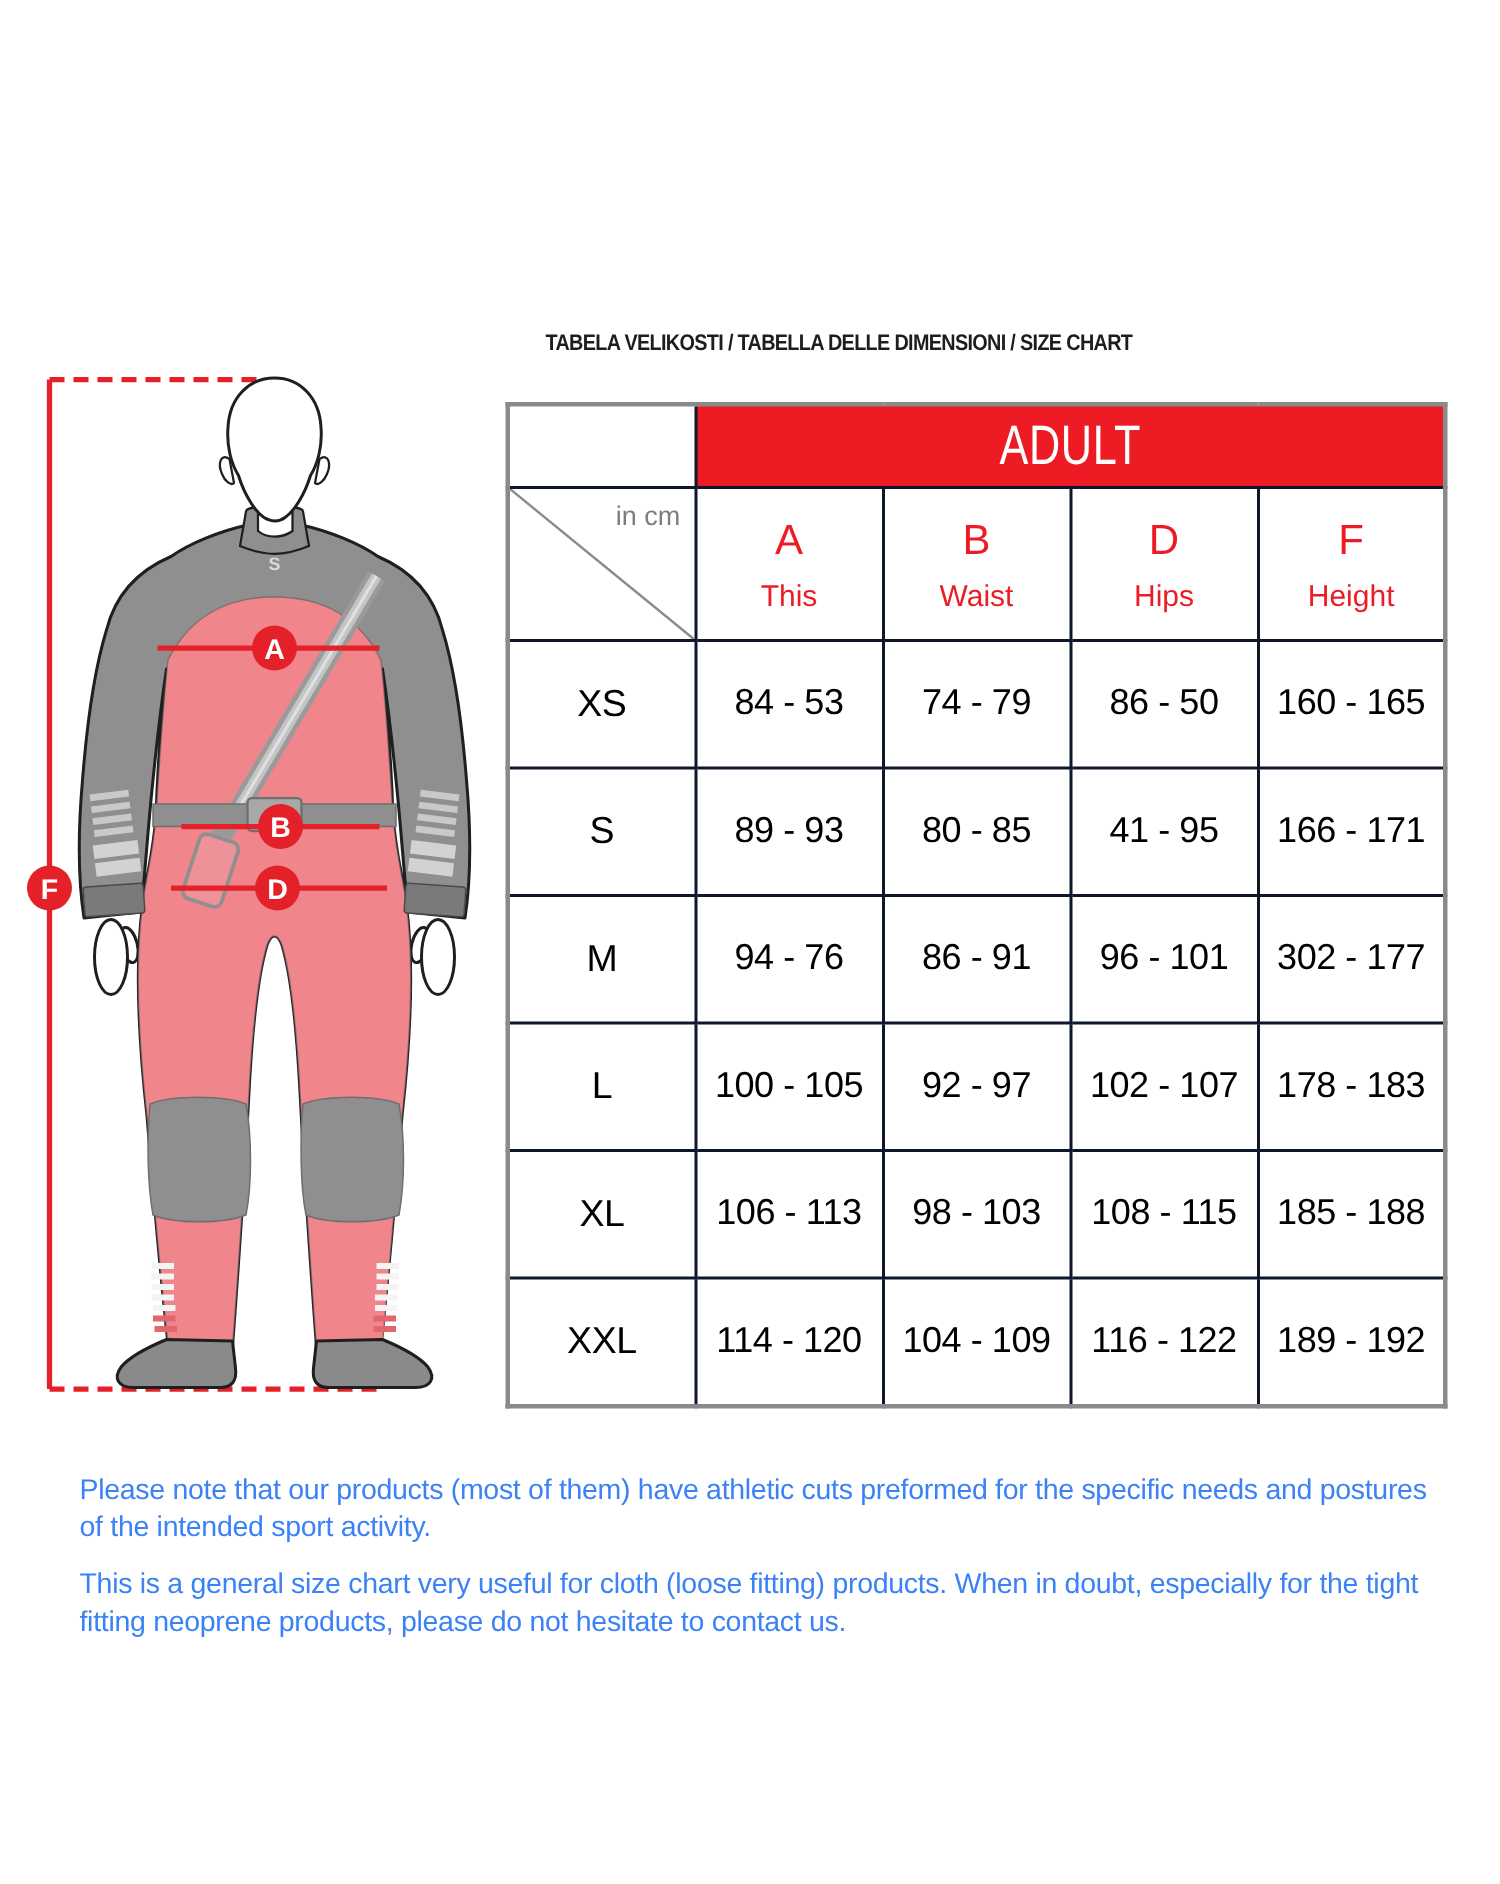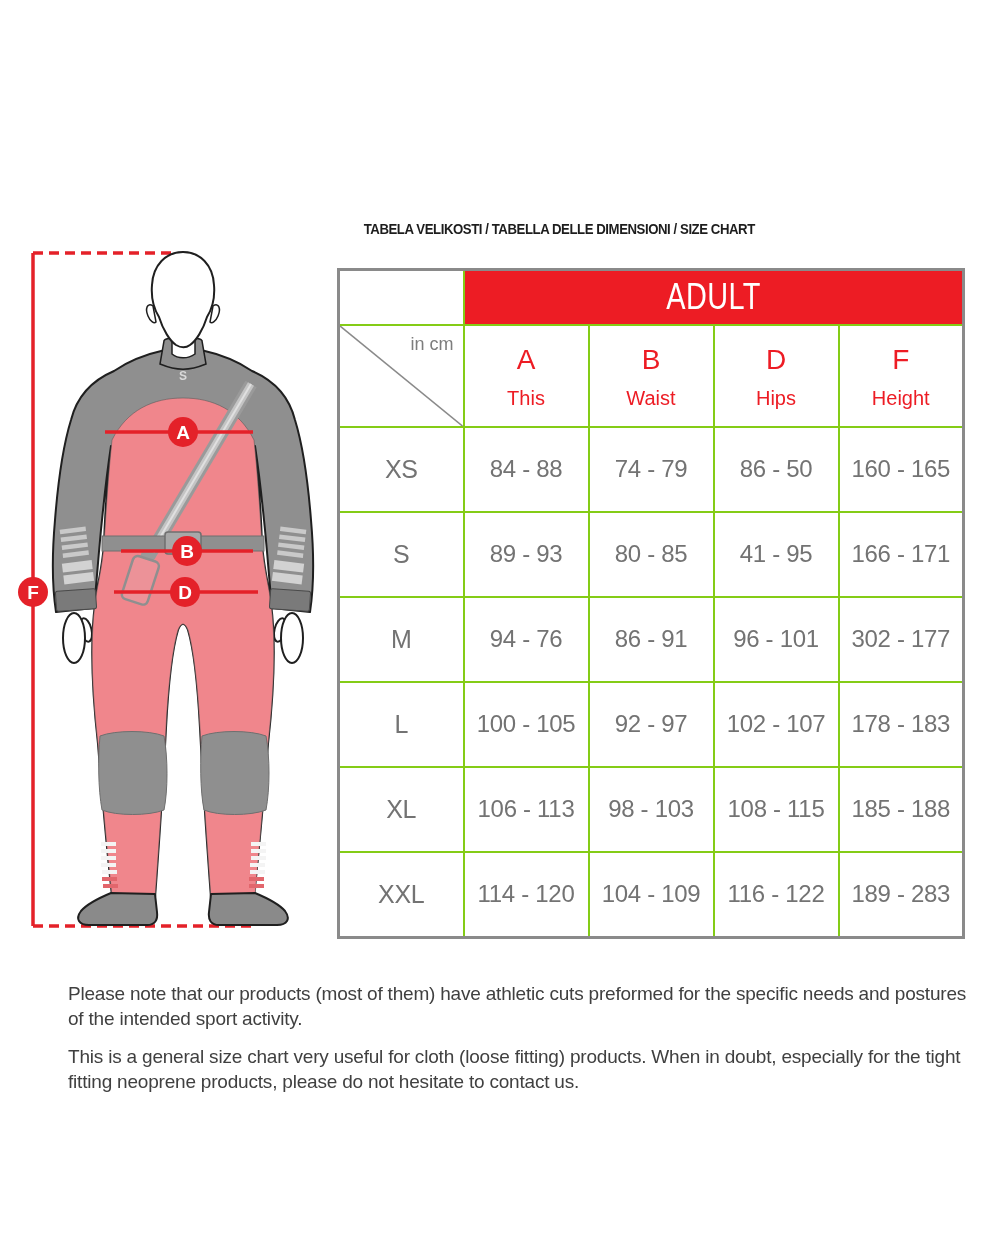--- a/index.html
+++ b/index.html
@@ -16,35 +16,35 @@
     font-weight:bold; font-size:15px; color:#1d1d1d; white-space:nowrap;
   }
   .condense { display:inline-block; transform:scaleX(0.88); transform-origin:center; letter-spacing:-0.5px; }
 
   
   .size-table {
     position:absolute; left:337px; top:268px; width:625px;
     border-collapse:collapse; table-layout:fixed; background:#fff;
     border:3px solid #8a8a8a;
   }
-  .size-table td, .size-table th { border:2px solid #84cc16; text-align:center; vertical-align:middle; padding:0; font-weight:normal; }
+  .size-table td, .size-table th { border:2px solid #0f172a; text-align:center; vertical-align:middle; padding:0; font-weight:normal; }
   .band-row { height:55px; }
   .adult-band { background:#ed1c24; color:#ffffff; font-size:37px; font-weight:bold; }
   .adult-band .condense { transform:scaleX(0.78); letter-spacing:0.5px; }
   .subheader-row { height:102px; }
   .col-head .letter  { font-size:28px; color:#ed1c24; line-height:30px; margin-top:4px; }
   .col-head .colname { font-size:20px; color:#ed1c24; margin-top:12px; }
   .incm-cell { position:relative;border-radius:18px; }
   .incm-cell svg { position:absolute; left:0; top:0; width:100%; height:100%; display:block; }
   .incm-label { position:absolute; top:8px; right:9px; font-size:18px; color:#7d7d7d; }
-  .size-table tbody td { height:83px; font-size:24px; color:#737373; letter-spacing:-0.3px; }
+  .size-table tbody td { height:83px; font-size:24px; color:#000000; letter-spacing:-0.3px; }
   .size-table tbody td.size-cell { font-size:25px; }
 
   
-  .notes { position:absolute; left:68px; top:981px; width:915px; color:#404040; }
+  .notes { position:absolute; left:53px; top:981px; width:915px; color:#3b82f6; }
   .note { margin:0 0 13px 0; font-size:19px; line-height:25px; letter-spacing:-0.2px; }
 </style>
 </head>
 <body>
 
 <div class="page">
 
   <svg class="figure-svg" viewBox="0 0 322 700" aria-hidden="true">
 
     <g stroke="#e42129" stroke-width="3.5" fill="none">
@@ -217,21 +217,21 @@
         </td>
         <td class="col-head">
           <div class="letter">F</div>
           <div class="colname">Height</div>
         </td>
       </tr>
     </thead>
     <tbody id="table-body">
         <tr>
           <td class="size-cell">XS</td>
-          <td>84 - 88</td>
+          <td>84 - 53</td>
           <td>74 - 79</td>
           <td>86 - 50</td>
           <td>160 - 165</td>
         </tr>
         <tr>
           <td class="size-cell">S</td>
           <td>89 - 93</td>
           <td>80 - 85</td>
           <td>41 - 95</td>
           <td>166 - 171</td>
@@ -255,21 +255,21 @@
           <td>106 - 113</td>
           <td>98 - 103</td>
           <td>108 - 115</td>
           <td>185 - 188</td>
         </tr>
         <tr>
           <td class="size-cell">XXL</td>
           <td>114 - 120</td>
           <td>104 - 109</td>
           <td>116 - 122</td>
-          <td>189 - 283</td>
+          <td>189 - 192</td>
         </tr>
       </tbody>
   </table>
 
   <div class="notes">
     <p class="note">
       <span>Please note that our products (most of them) have athletic cuts preformed for the specific needs and postures</span><br>
       <span>of the intended sport activity.</span>
     </p>
     <p class="note">

